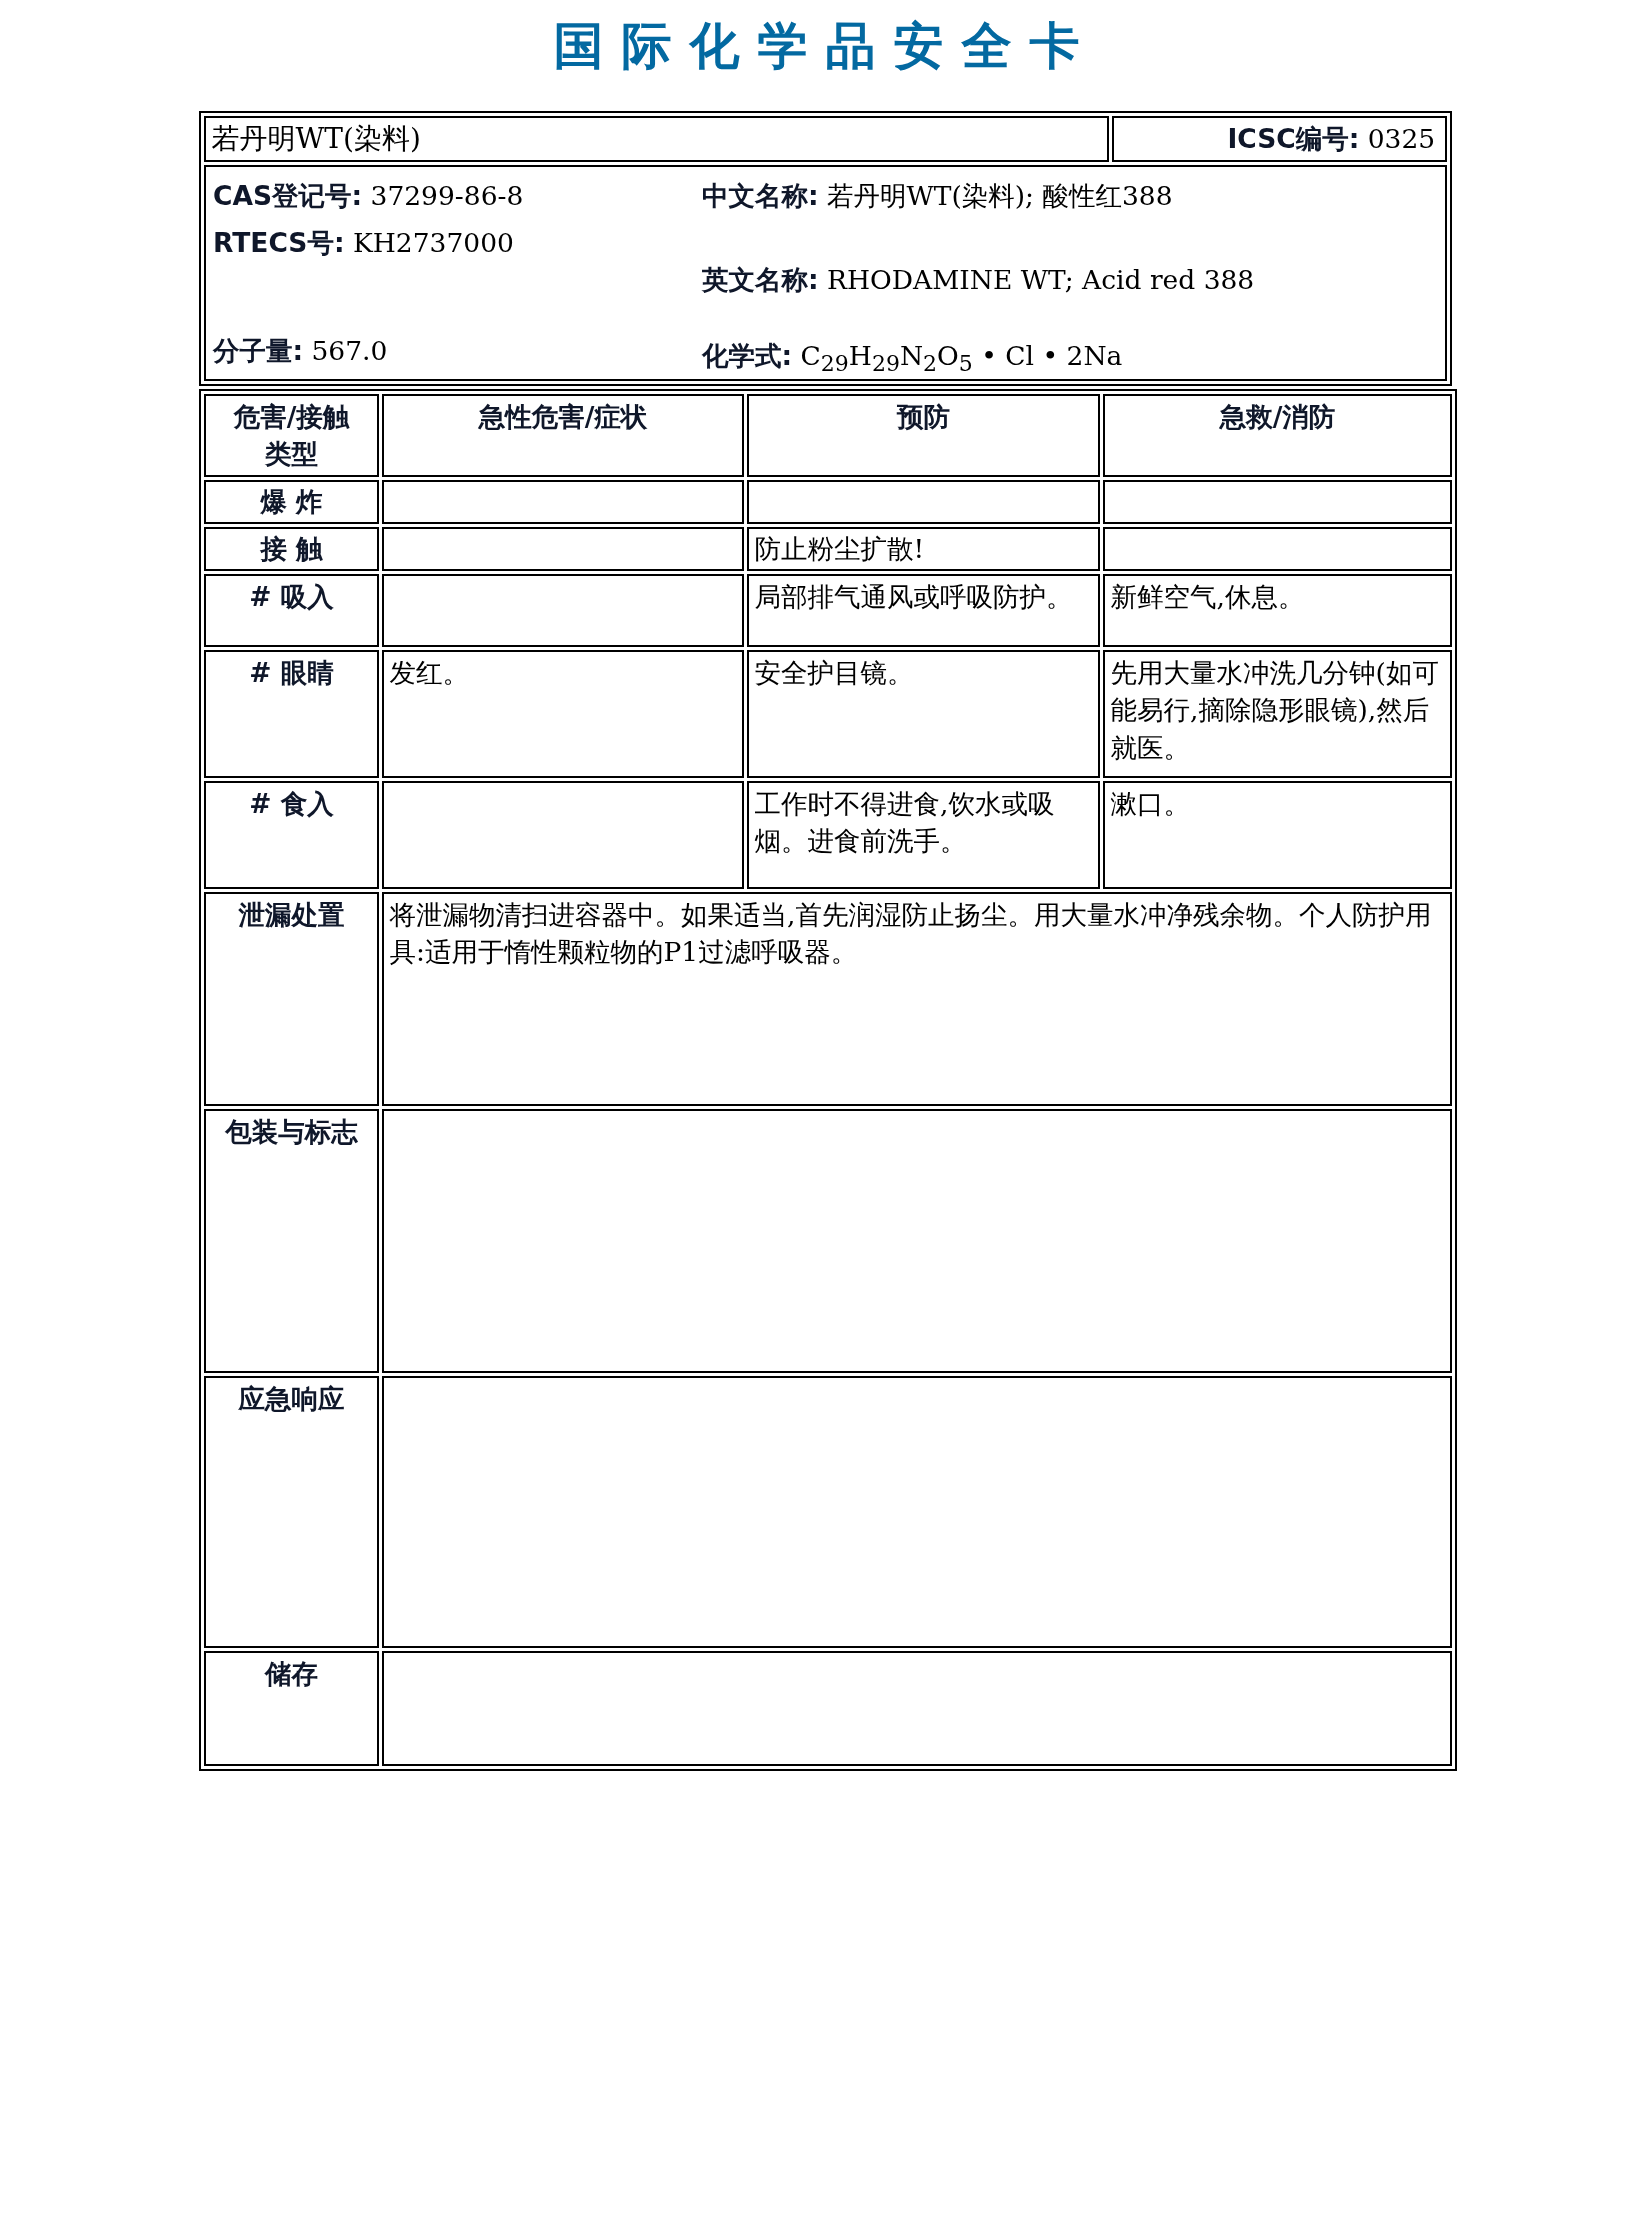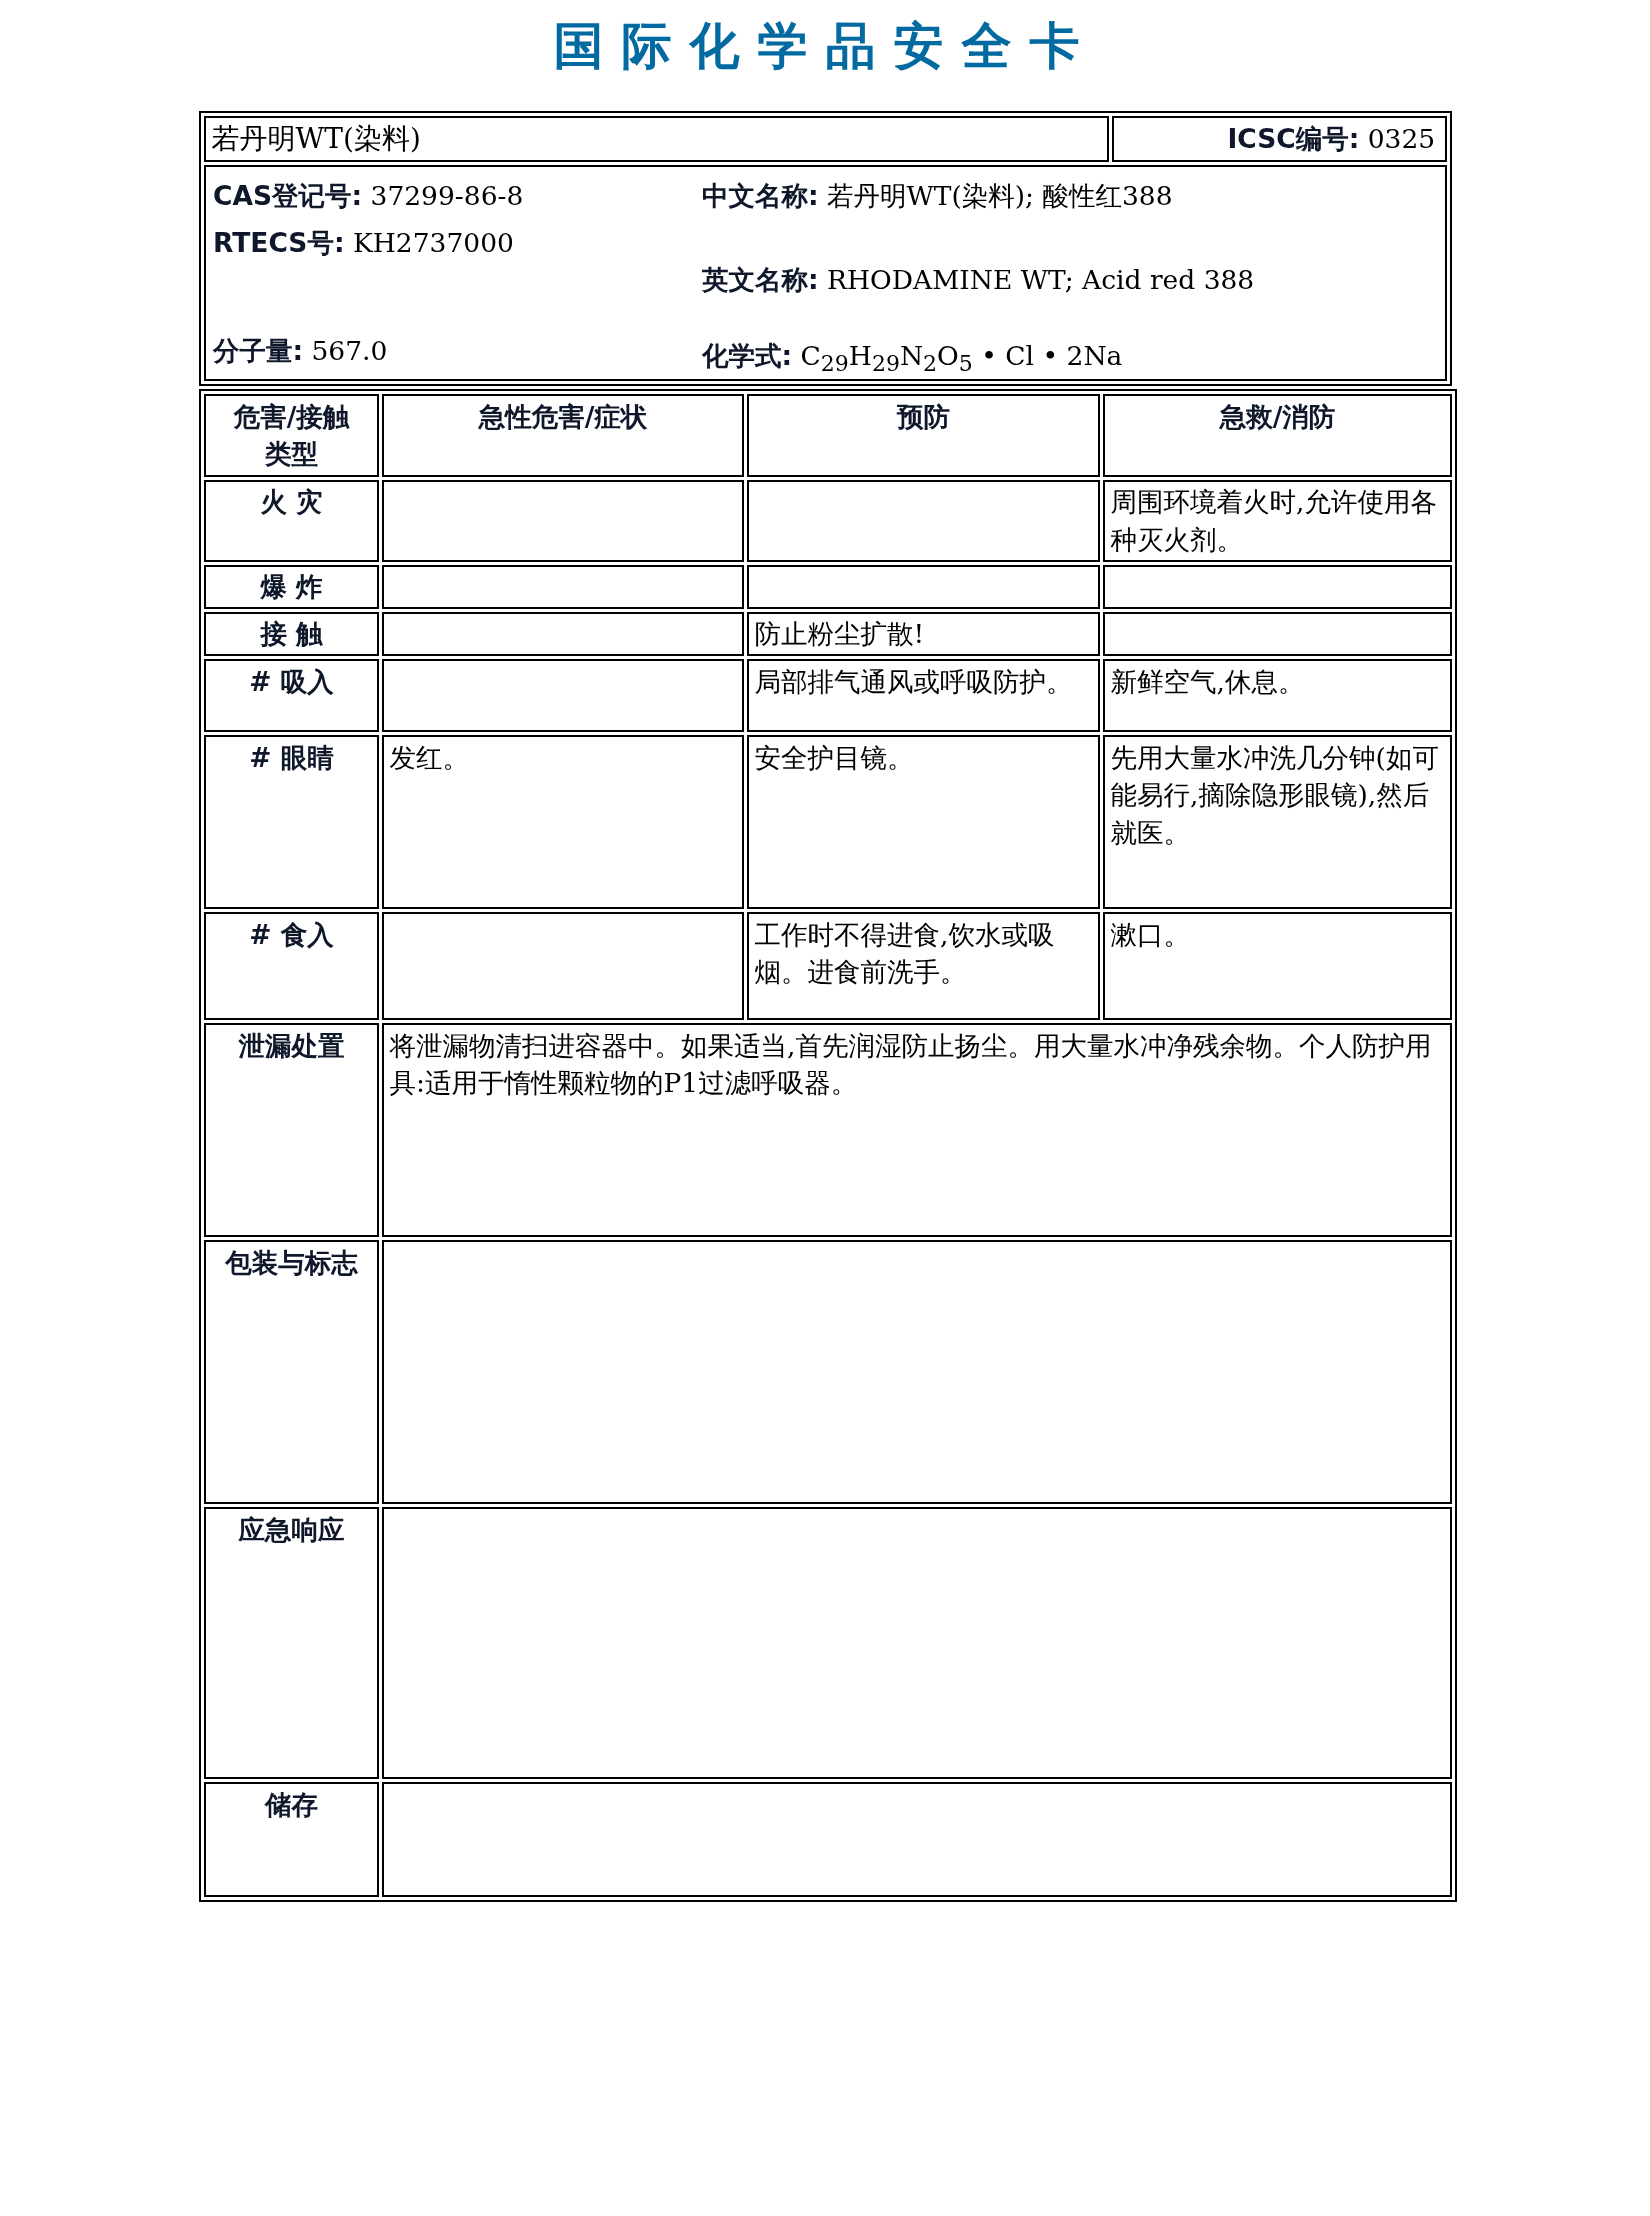--- a/index.html
+++ b/index.html
@@ -72,21 +72,21 @@
 
   td.hcell { vertical-align: middle; text-align: center; font-size: 28px; }
   td.rlabel { vertical-align: middle; text-align: center; font-size: 28px; }
 
   tr.r-head  td { height: 78px; }
   tr.r-fire  td { height: 67px; }
   tr.r-expl  td { height: 43px; }
   tr.r-cont  td { height: 36px; }
   tr.r-inh   td { height: 73px; }
   tr.r-skin  td { height: 106px; }
-  tr.r-eye   td { height: 174px; }
+  tr.r-eye   td { height: 128px; }
   tr.r-ing   td { height: 108px; }
   tr.r-spill td { height: 214px; }
   tr.r-pack  td { height: 264px; }
   tr.r-emer  td { height: 272px; }
   tr.r-stor  td { height: 115px; }
 
   td.spill-content { line-height: 2.15; }
 </style>
 </head>
 <body>
@@ -150,26 +150,20 @@
         <tr class="r-head">
       <td class="hcell blue">
         <div>危害/接触</div>
         <div>类型</div>
       </td>
       <td class="hcell blue">急性危害/症状</td>
       <td class="hcell blue">预防</td>
       <td class="hcell blue">急救/消防</td>
     </tr>
 
-    <tr class="r-fire">
-      <td class="rlabel blue">火 灾</td>
-      <td></td>
-      <td></td>
-      <td>周围环境着火时,允许使用各种灭火剂。</td>
-    </tr>
 
     <tr class="r-expl">
       <td class="rlabel blue">爆 炸</td>
       <td></td>
       <td></td>
       <td></td>
     </tr>
 
     <tr class="r-cont">
       <td class="rlabel blue">接 触</td>

